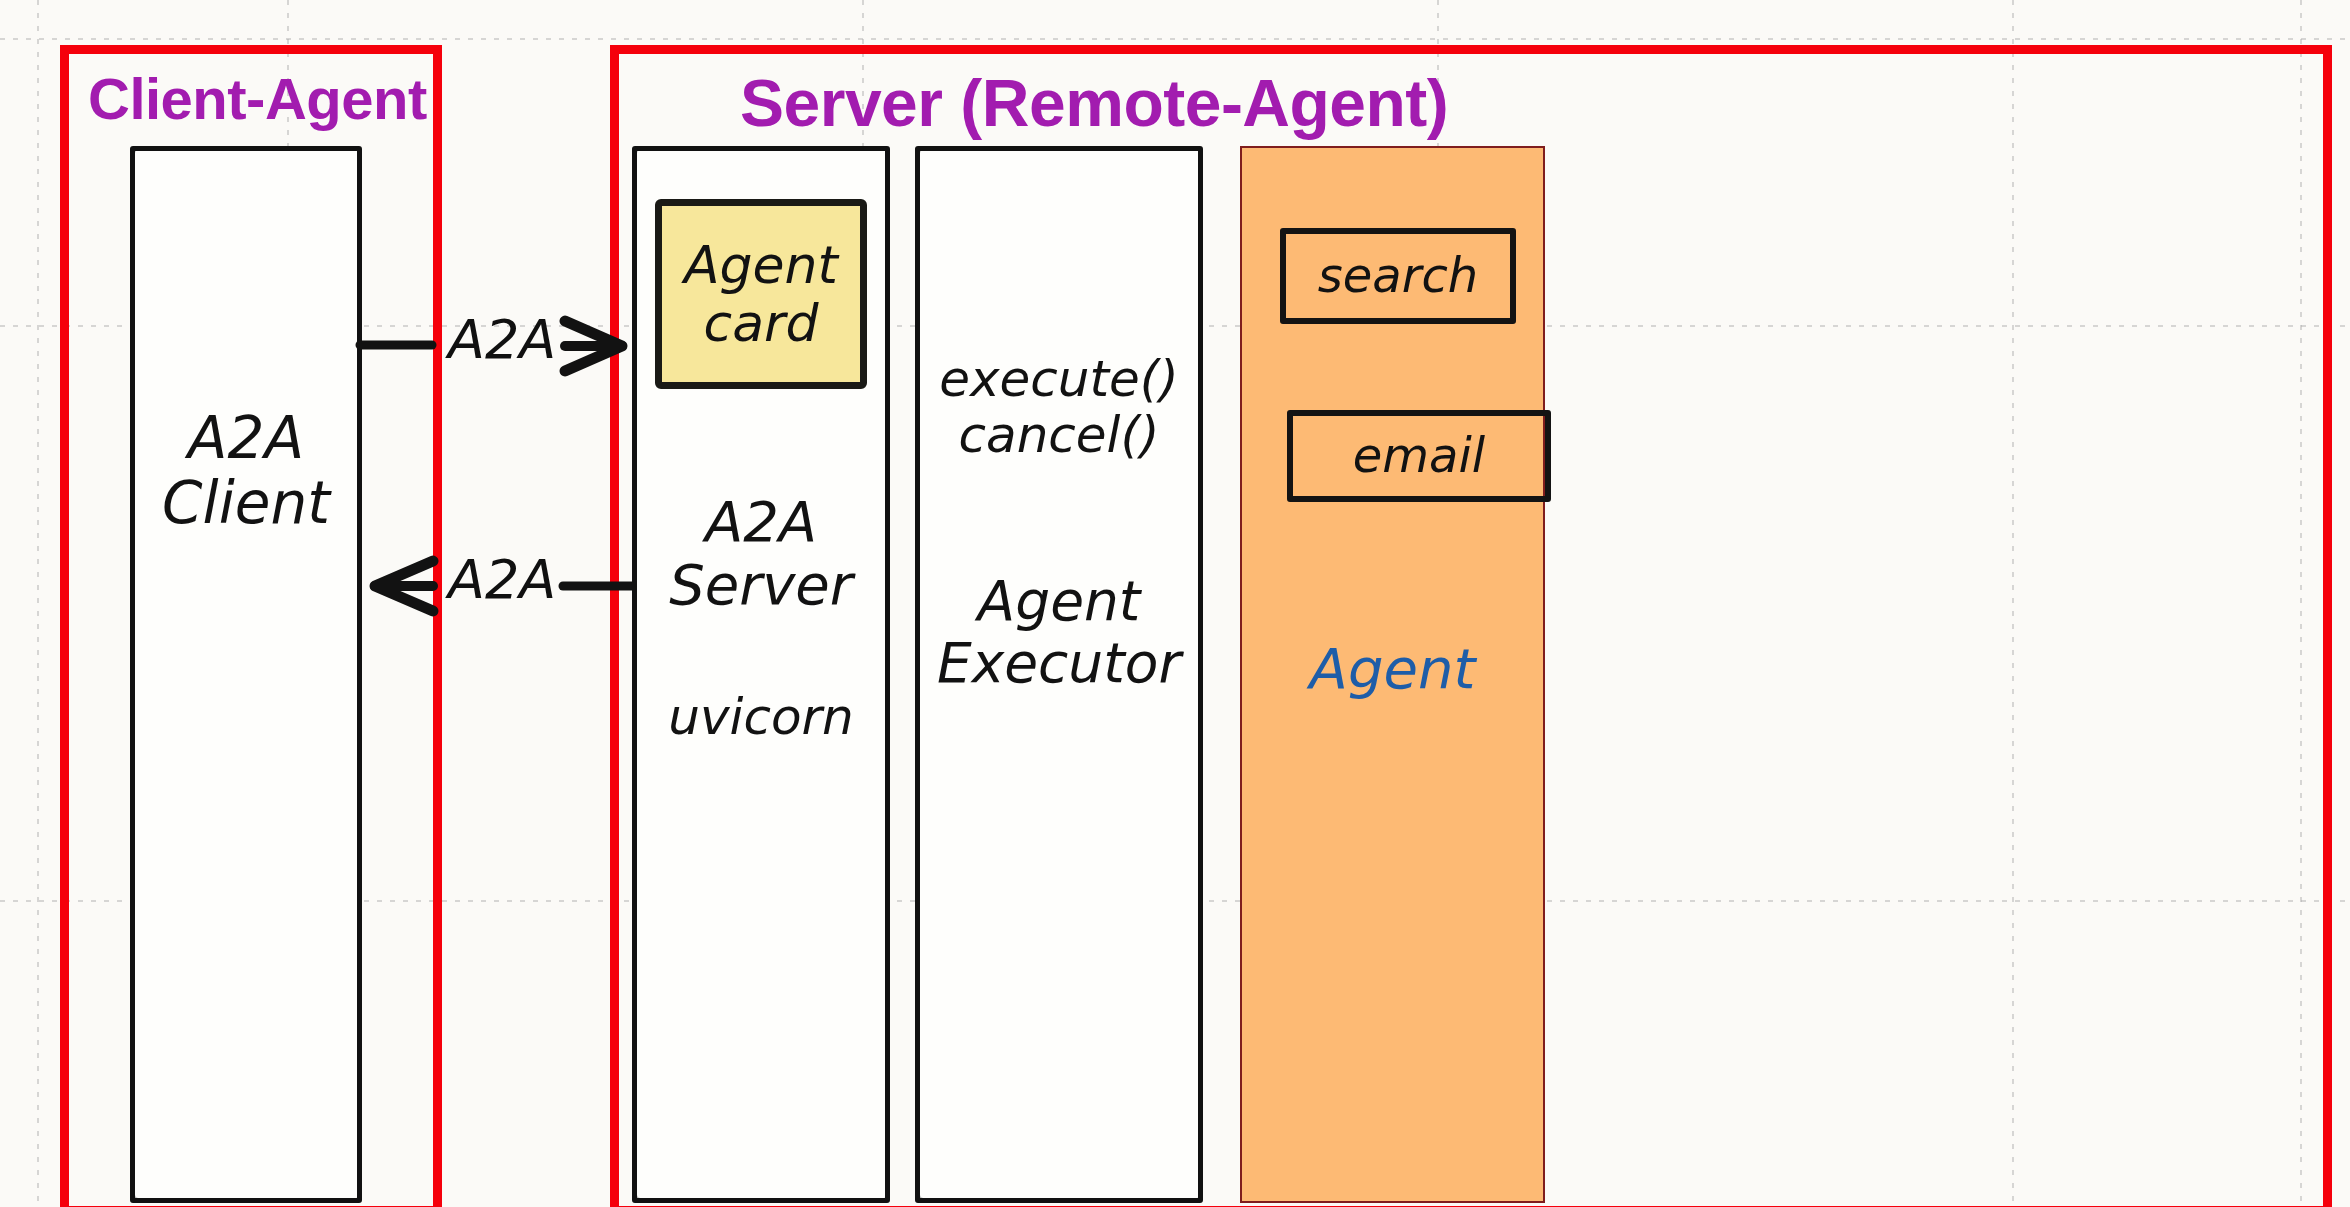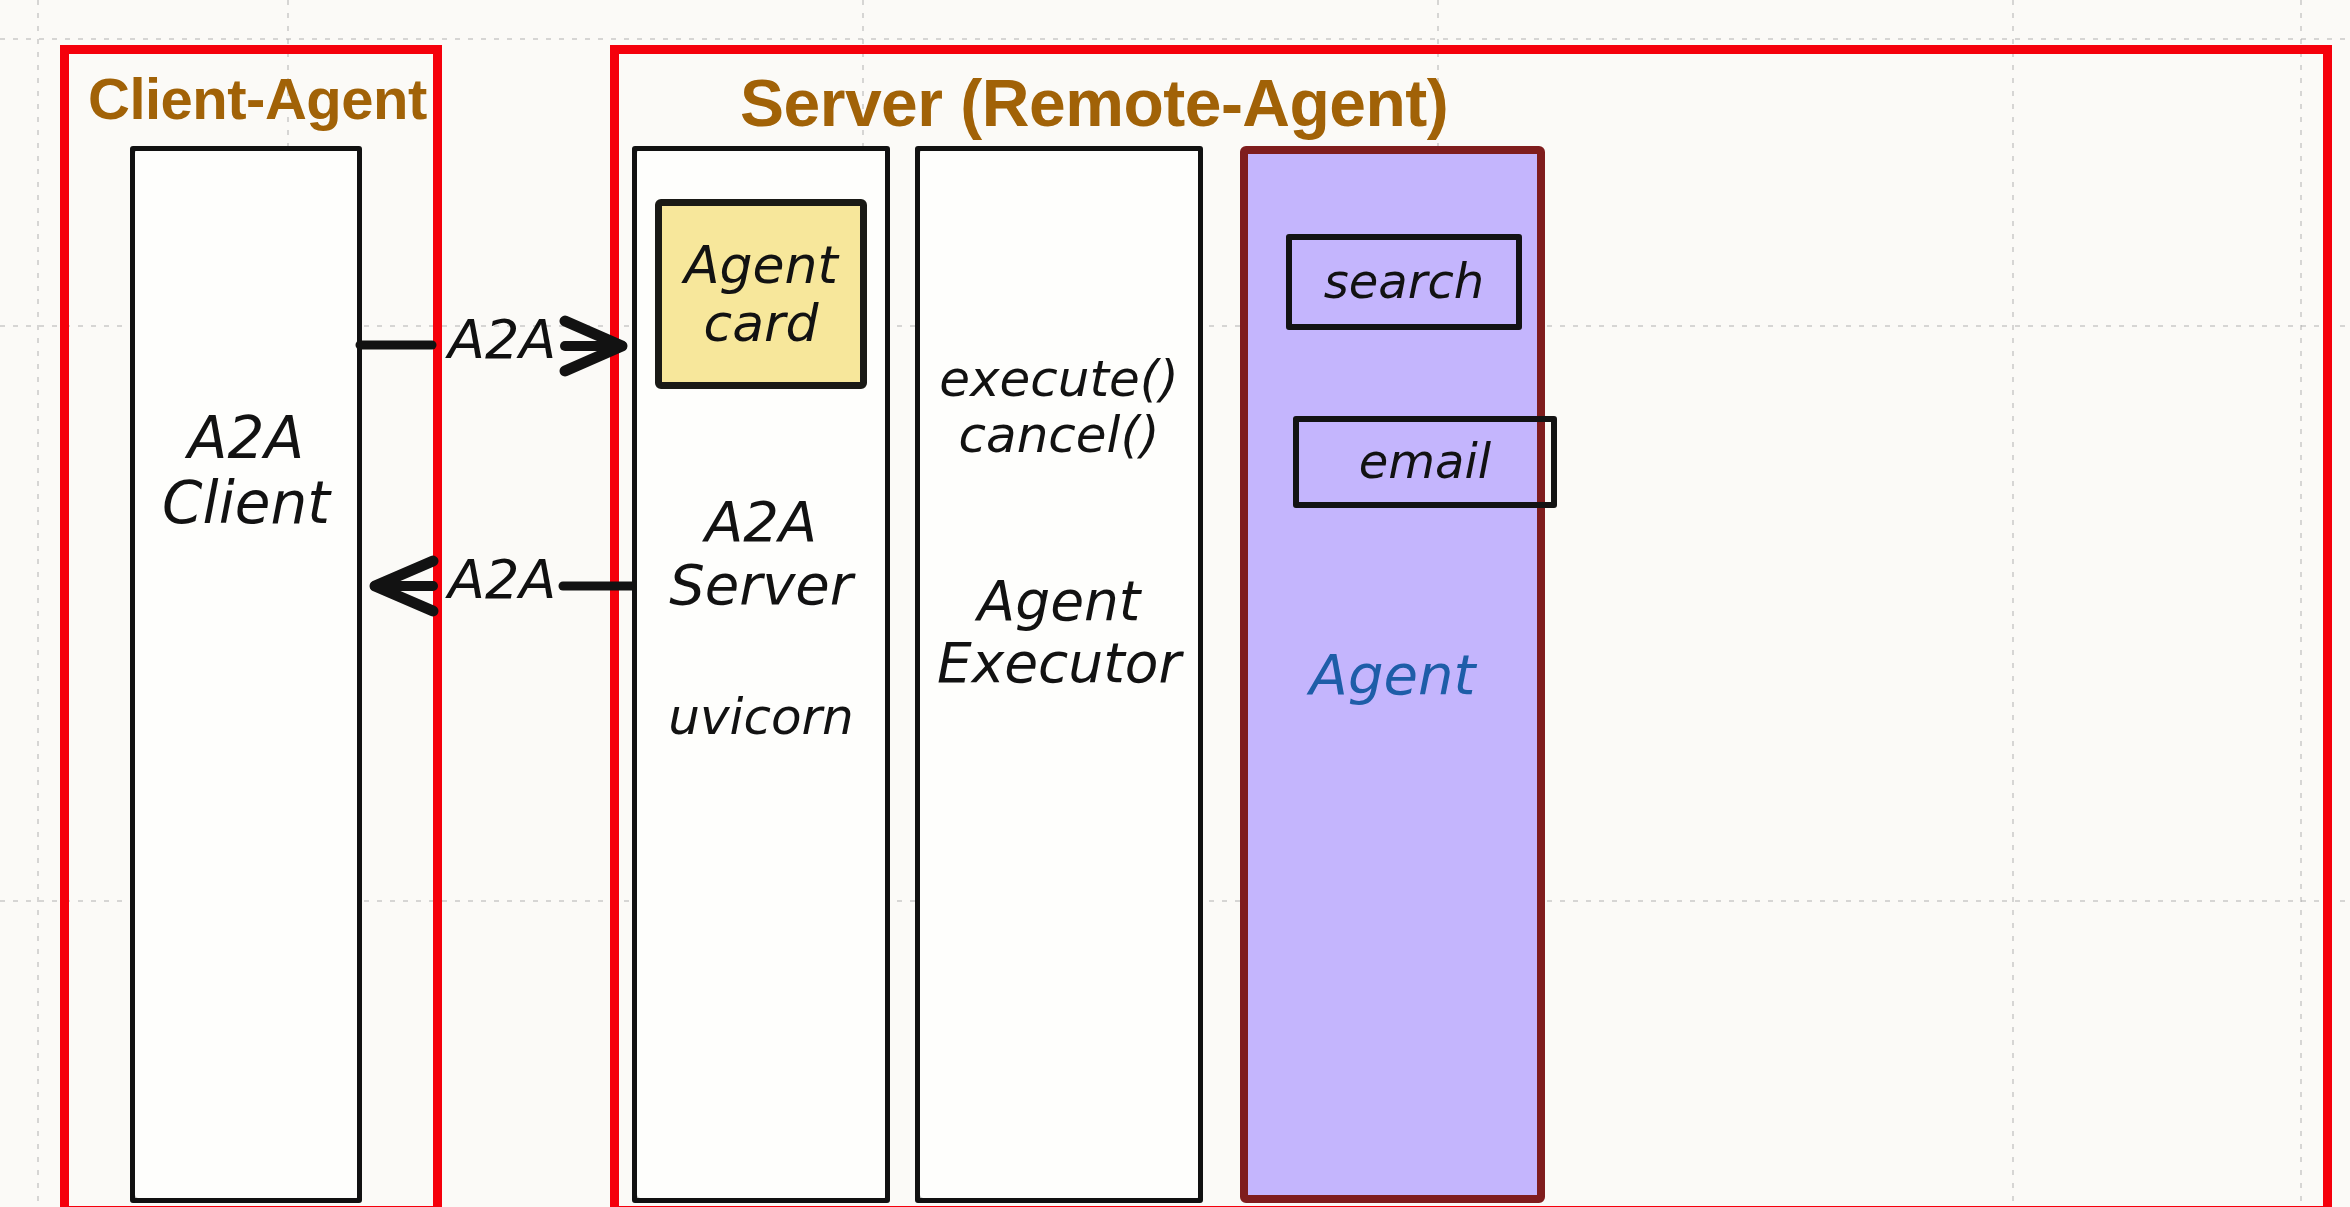--- a/index.html
+++ b/index.html
@@ -23,21 +23,21 @@
   }
 
   
   .red-box {
     position:absolute;
     border:9px solid #F5000B;
     background:transparent;
   }
   .red-title {
     position:absolute;
-    color:#a16207;
+    color:#a21caf;
     font-weight:bold;
     font-family:"Liberation Sans", sans-serif;
     white-space:nowrap;
     letter-spacing:-0.5px;
   }
 
   
   .hand-box {
     position:absolute;
     background:#FEFEFC;
@@ -72,23 +72,23 @@
     background:#F7E79B;
     border:7px solid #1A1A16;
     border-radius:6px;
     display:flex; align-items:center; justify-content:center;
   }
   .card-yellow .hw { position:static; width:auto; }
 
   
   .blue-panel {
     position:absolute;
-    background:#c4b5fd;
-    border:8px solid #7f1d1d;
-    border-radius:6px;
+    background:#fdba74;
+    border:2px solid #7f1d1d;
+    border-radius:0;
   }
   .blue-inner-box {
     position:absolute;
     border:6px solid #131313;
     background:transparent;
     border-radius:3px;
     display:flex; align-items:center; justify-content:center;
   }
   .blue-inner-box .hw { position:static; width:auto; }
   .agent-label {

